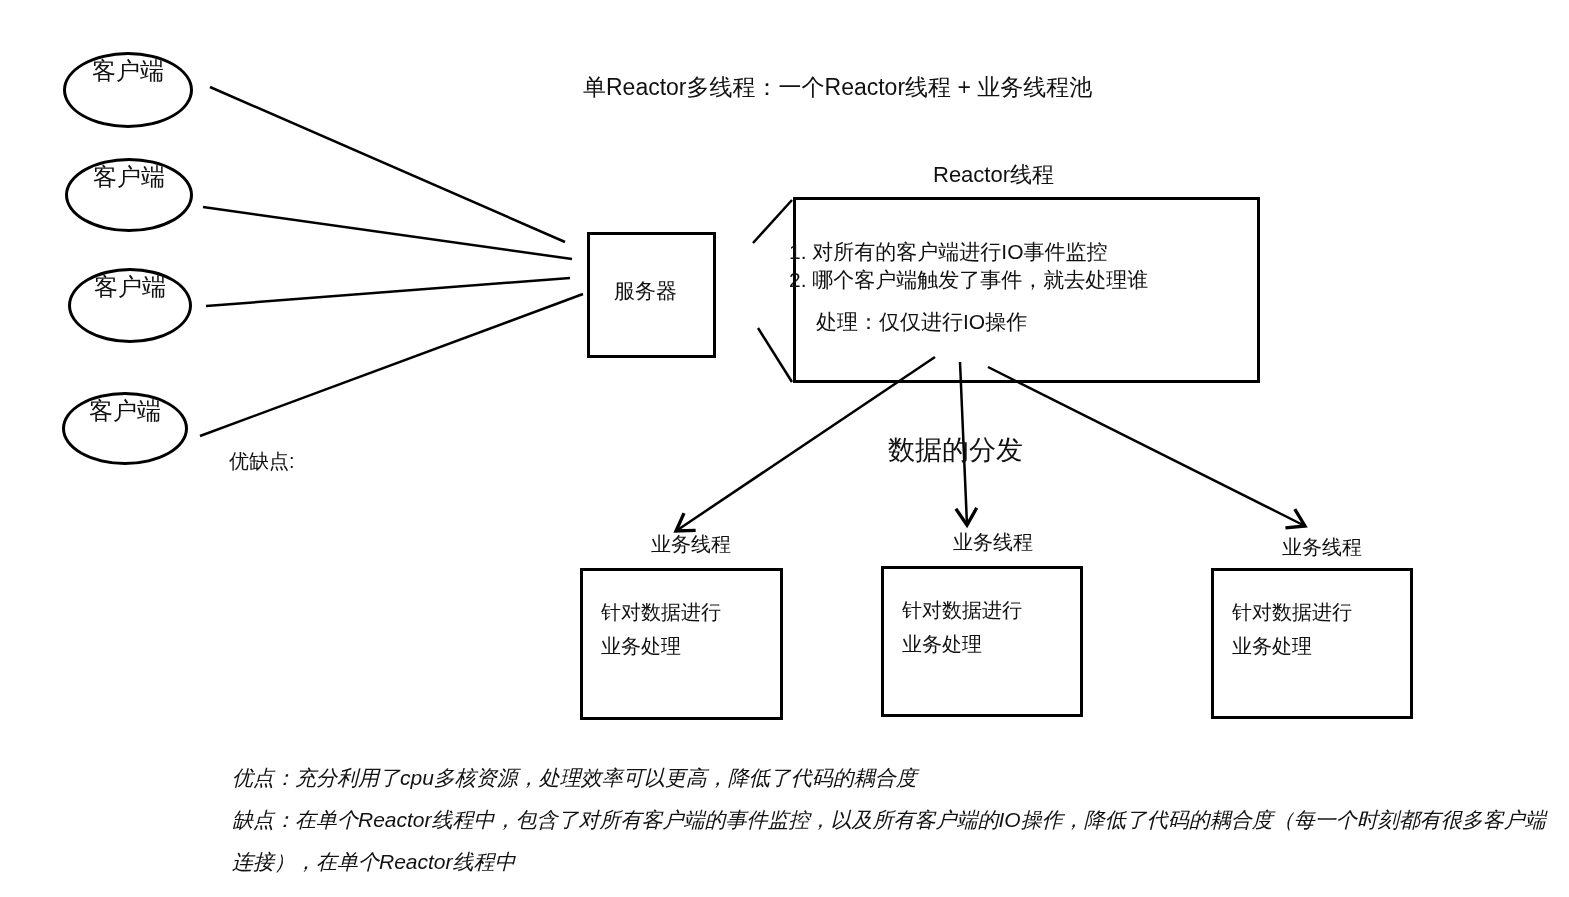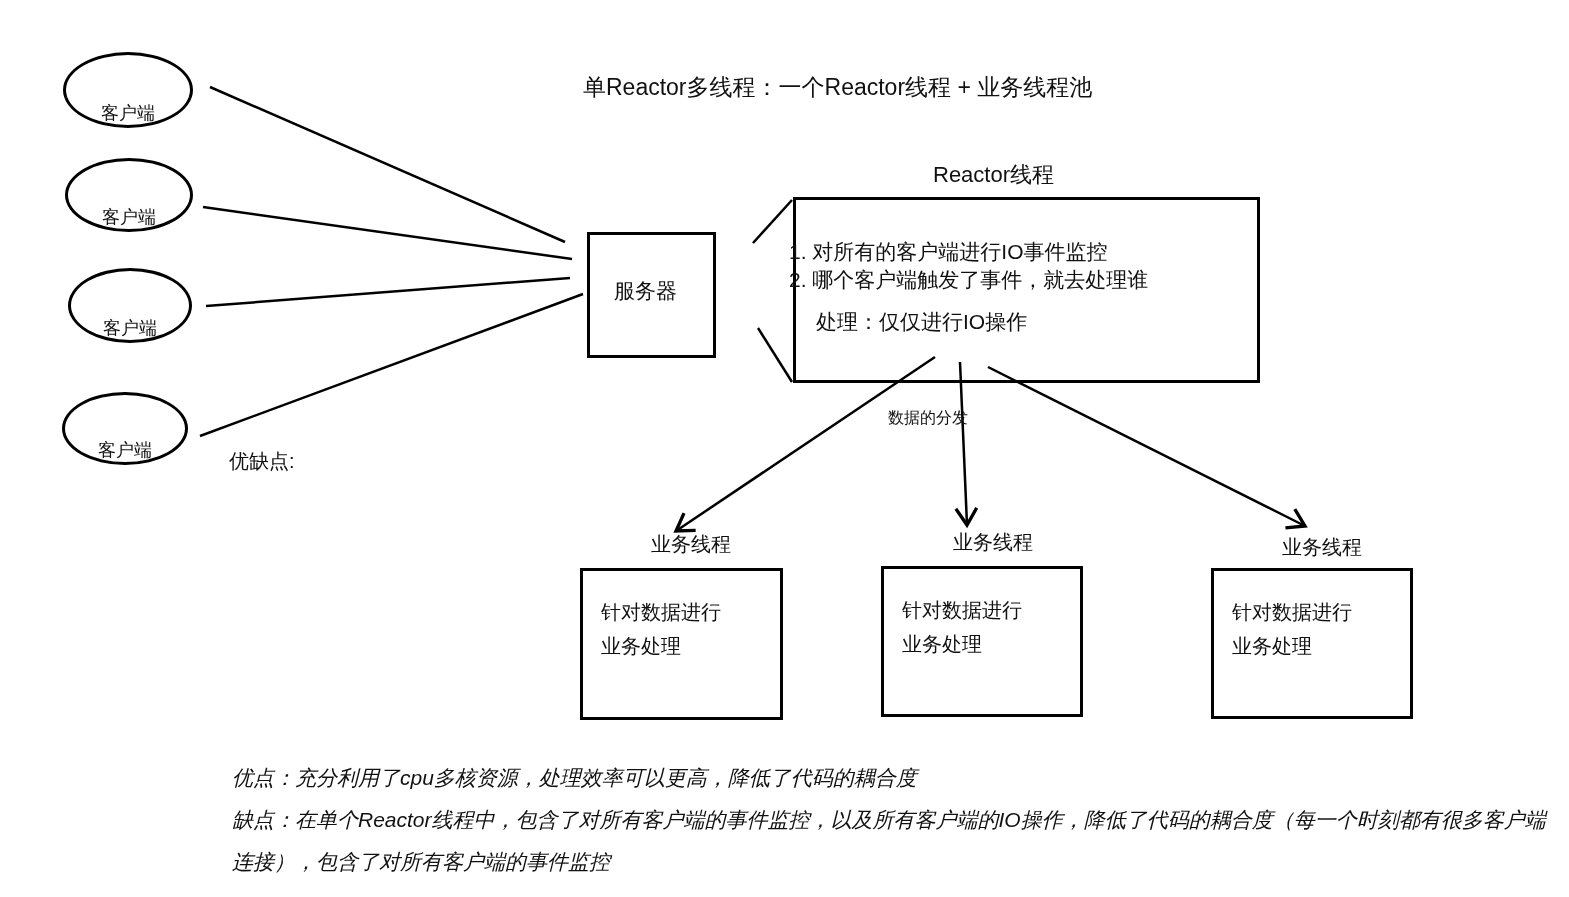--- a/index.html
+++ b/index.html
@@ -20,24 +20,24 @@
     position: absolute;
     left: 0; top: 0;
     width: 1569px; height: 897px;
     pointer-events: none;
   }
   .ellipse {
     position: absolute;
     border: 3px solid #000;
     border-radius: 50%;
     display: flex;
-    align-items: flex-end;
+    align-items: flex-start;
     justify-content: center;
     box-sizing: border-box;
-    font-size: 18px;
+    font-size: 24px;
     font-family: Liberation Serif, serif;
   }
   .rect {
     position: absolute;
     border: 3px solid #000;
     box-sizing: border-box;
     background: transparent;
   }
   .diagram-title {
     position: absolute;
@@ -57,22 +57,22 @@
     white-space: nowrap;
   }
   .server-label {
     position: absolute;
     left: 24px; top: 42px;
     font-size: 21px;
     white-space: nowrap;
   }
   .dist-label {
     position: absolute;
-    left: 888px; top: 408px;
-    font-size: 16px;
+    left: 888px; top: 432px;
+    font-size: 27px;
     white-space: nowrap;
   }
   .proscons-label {
     position: absolute;
     left: 229px; top: 448px;
     font-size: 20px;
     white-space: nowrap;
   }
   .worker-label {
     position: absolute;
@@ -165,16 +165,16 @@
 
   <div class="worker-label" style="left:1255px; top:534px;">业务线程</div>
   <div class="rect worker-box" style="left:1211px; top:568px; width:202px; height:151px;">
     <div class="wline">针对数据进行</div>
     <div class="wline">业务处理</div>
   </div>
 
   <div class="notes">
     <div class="nline">优点：充分利用了cpu多核资源，处理效率可以更高，降低了代码的耦合度</div>
     <div class="nline">缺点：在单个Reactor线程中，包含了对所有客户端的事件监控，以及所有客户端的IO操作，降低了代码的耦合度（每一个时刻都有很多客户端</div>
-    <div class="nline">连接），包含了对所有客户端的事件监控</div>
+    <div class="nline">连接），在单个Reactor线程中</div>
   </div>
 
 </div>
 
 </body></html>

